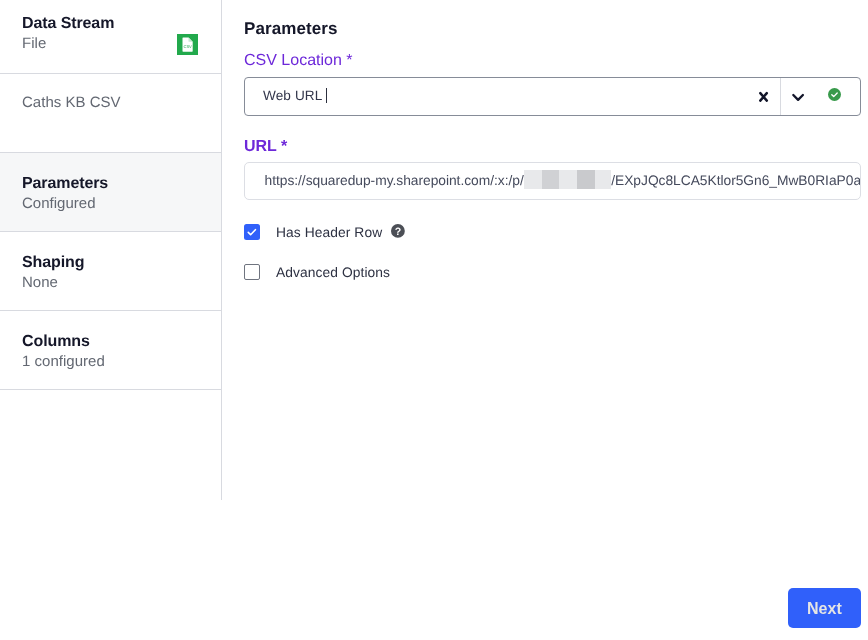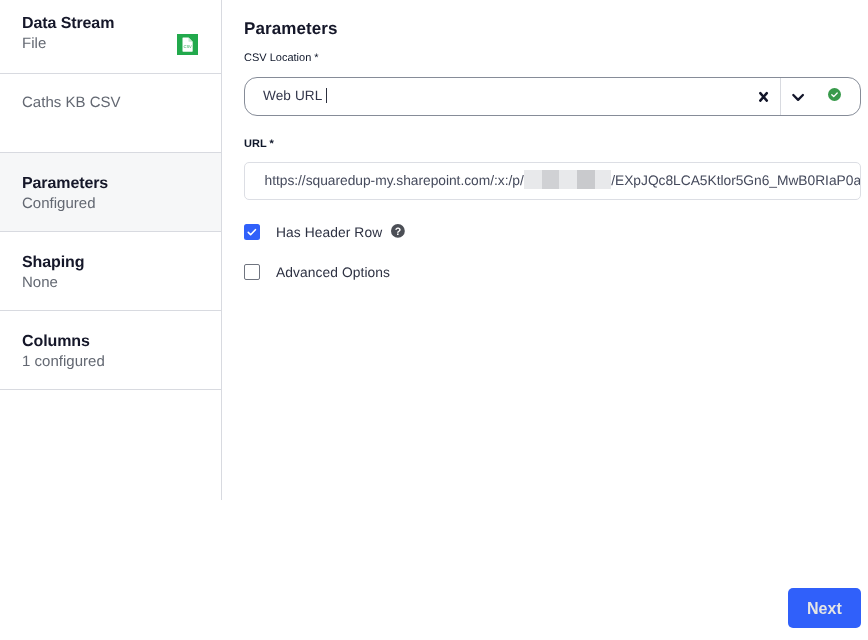--- a/index.html
+++ b/index.html
@@ -89,35 +89,35 @@
     top: 19px;
     font-size: 17px;
     font-weight: bold;
     color: #151729;
     letter-spacing: 0.1px;
   }
 
   .field-label {
     position: absolute;
     left: 22px;
-    font-size: 11px;
-    color: #0f172a;
+    font-size: 16px;
+    color: #6d28d9;
   }
 
   
   #csv-location-label { top: 52px; }
   #select-box {
     position: absolute;
     left: 22px;
     top: 77px;
     width: 617px;
     height: 39px;
     box-sizing: border-box;
     border: 1px solid #868c98;
-    border-radius: 13px;
+    border-radius: 4px;
     background: #fff;
   }
   #select-value {
     position: absolute;
     left: 18px;
     top: 10px;
     font-size: 13.6px;
     color: #31354a;
     letter-spacing: 0.1px;
   }

